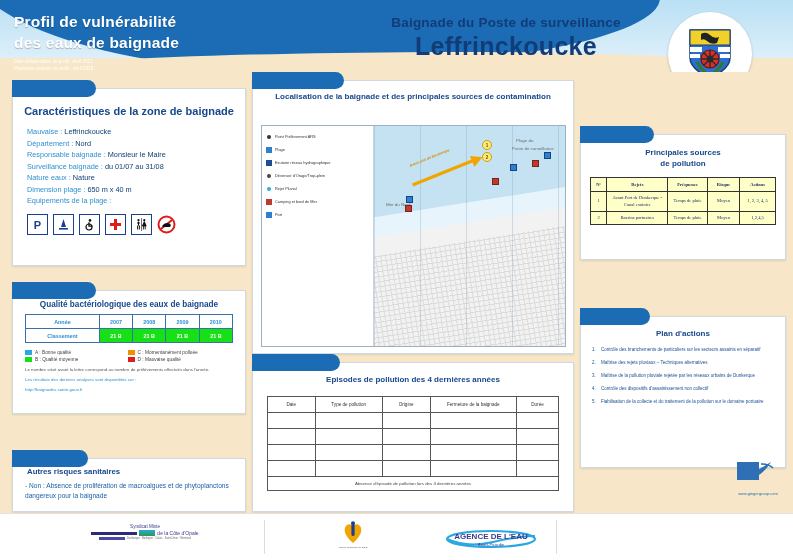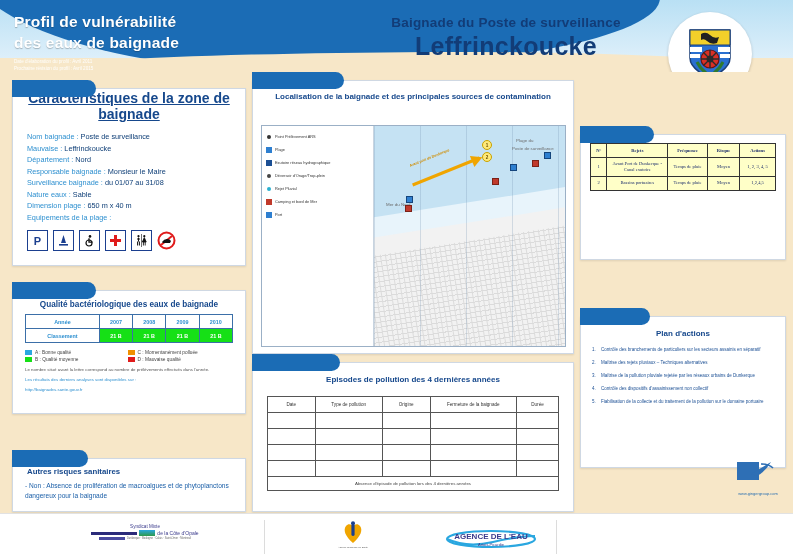--- a/index.html
+++ b/index.html
@@ -27,21 +27,21 @@
   .ptitle{text-align:center;font-weight:bold;color:#16488c;}
   
   #p-carac{left:12px;top:88px;width:232px;height:176px;}
   #p-qualite{left:12px;top:290px;width:232px;height:122px;}
   #p-autres{left:12px;top:458px;width:232px;height:52px;}
   #p-map{left:252px;top:80px;width:320px;height:272px;}
   #p-episodes{left:252px;top:362px;width:320px;height:148px;}
   #p-sources{left:580px;top:134px;width:204px;height:124px;}
   #p-plan{left:580px;top:316px;width:204px;height:150px;}
   
-  .carac-h{font-size:14px;margin-top:1px;text-decoration:underline;}
+  .carac-h{font-size:11px;margin-top:16px;}
   .carac-list{margin:9px 0 0 14px;font-size:7.3px;color:#2e90d0;line-height:1.58;}
   .carac-list b{color:#0f3f77;font-weight:normal;}
   .equip{display:flex;gap:5px;margin:7px 0 0 14px;align-items:center;}
   .eq{width:19px;height:19px;border:1.4px solid #1b3f8f;display:flex;align-items:center;justify-content:center;background:#fff;}
   .eq svg{display:block;}
   
   .q-h{font-size:8.2px;margin-top:9px;}
   .q-dir{margin:5px 0 0 12px;font-size:8px;font-weight:bold;color:#2e90d0;}
   table.qt{margin:5px auto 0;border-collapse:collapse;width:208px;}
   table.qt td{border:1px solid #3b6fa8;font-size:5.4px;font-weight:bold;text-align:center;height:11px;color:#2e90d0;}
@@ -135,26 +135,25 @@
       <path d="M23 22 v18 M14 31 h18 M16.5 24.5 l13 13 M29.5 24.5 l-13 13" stroke="#2b2b2b" stroke-width="1.4"></path>
       <path d="M10 34 q4 8 13 14 q9 -6 13 -14" fill="none" stroke="#2f7a2f" stroke-width="3"></path>
     </svg>
   </div>
 </div>
 
 <div class="panel" id="p-carac">
   <div class="tab" style="width:84px"></div>
   <div class="ptitle carac-h">Caractéristiques de la zone de baignade</div>
   <div class="carac-list">
-    <div><span>Nom baignade :</span> <b>Poste de surveillance</b></div>
     <div><span>Mauvaise :</span> <b>Leffrinckoucke</b></div>
     <div><span>Département :</span> <b>Nord</b></div>
     <div><span>Responsable baignade :</span> <b>Monsieur le Maire</b></div>
     <div><span>Surveillance baignade :</span> <b>du 01/07 au 31/08</b></div>
-    <div><span>Nature eaux :</span> <b>Sable</b></div>
+    <div><span>Nature eaux :</span> <b>Nature</b></div>
     <div><span>Dimension plage :</span> <b>650 m x 40 m</b></div>
     <div><span>Equipements de la plage :</span></div>
   </div>
   <div class="equip">
     <div class="eq">
       <svg width="13" height="13" viewBox="0 0 13 13">
           <text x="6.5" y="10.5" font-size="11" font-weight="bold" fill="#1b3f8f" text-anchor="middle" font-family="Liberation Sans,sans-serif">P</text>
         </svg>
     </div>
     <div class="eq">
@@ -372,20 +371,24 @@
         </tr>
     <tr>
           <td class="note" colspan="5">Absence d'épisode de pollution lors des 4 dernières années</td>
         </tr>
   </tbody>
     </table>
 </div>
 
 <div class="panel" id="p-sources">
   <div class="tab" style="width:74px"></div>
+  <div class="ptitle s-h">
+    <div>Principales sources</div>
+    <div>de pollution</div>
+  </div>
   <table class="st">
     <tbody>
         <tr>
       <th style="width:14px">N°</th>
       <th style="width:60px">Rejets</th>
       <th style="width:38px">Fréquence</th>
       <th style="width:30px">Risque</th>
       <th style="width:34px">Actions</th>
     </tr>
     <tr>

